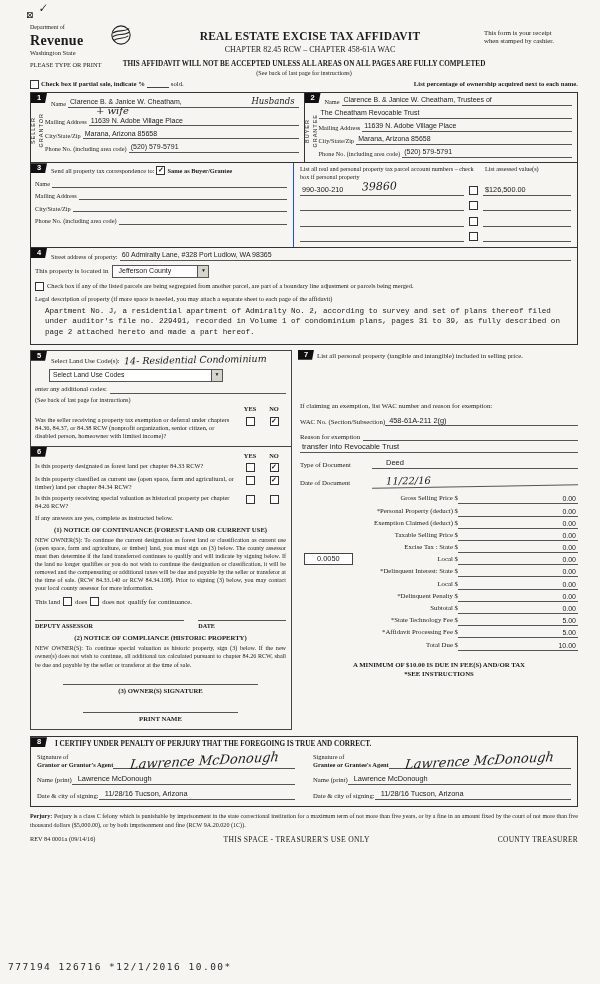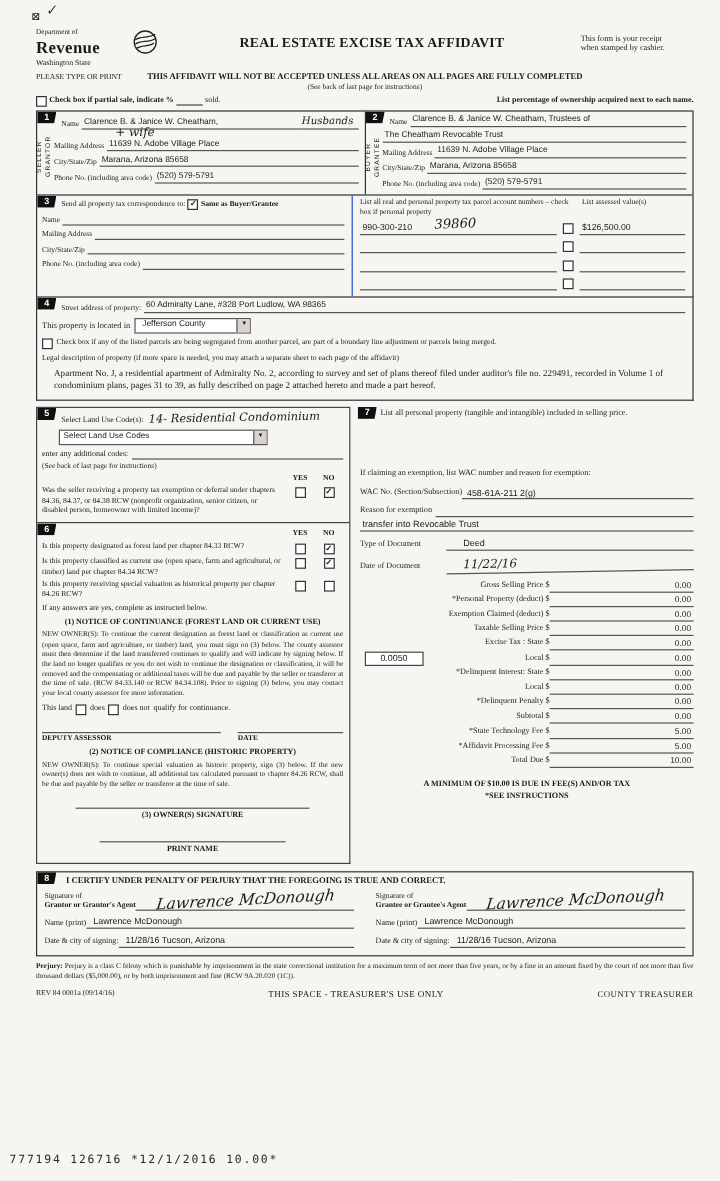--- a/index.html
+++ b/index.html
@@ -56,21 +56,21 @@
   .hw-parcel{position:absolute;left:62px;top:-5px;font-size:11px;transform:rotate(-2deg);}
   
   .sec4{border:1px solid #333;border-top:none;padding:3px 6px 4px 4px;position:relative;}
   .street-line{margin-left:16px;display:flex;align-items:flex-end;font-size:7px;}
   .located-line{margin-top:4px;display:flex;align-items:center;gap:4px;font-size:7px;}
   .dropdown{display:inline-flex;border:1px solid #555;background:#fff;height:11px;align-items:center;}
   .dd-value{font-family:"Liberation Sans",sans-serif;font-size:7px;padding:0 5px;min-width:74px;}
   .dd-btn{width:10px;height:100%;border-left:1px solid #555;background:#d7d4cd;font-size:5px;display:flex;align-items:center;justify-content:center;}
   .seg-line{margin-top:4px;font-size:6.4px;display:flex;gap:3px;align-items:center;}
   .legal-label{margin-top:4px;font-size:6.4px;}
-  .legal-text{margin:3px 6px 2px 10px;font-family:Liberation Serif, serif;font-size:7.6px;line-height:1.4;}
+  .legal-text{margin:3px 6px 2px 10px;font-family:Liberation Mono, monospace;font-size:7.6px;line-height:1.4;}
   
   .mid{display:flex;margin-top:5px;gap:6px;align-items:flex-start;}
   .col-left{width:262px;}
   .col-right{flex:1;}
   .sec5{border:1px solid #444;padding:3px 5px 5px 4px;position:relative;}
   .sec6{border:1px solid #444;border-top:none;padding:3px 5px 6px 4px;position:relative;}
   .landuse-row{margin-left:16px;display:flex;align-items:flex-end;font-size:6.7px;}
   .hw-landuse{font-size:9.5px;margin-left:4px;white-space:nowrap;transform:rotate(-1deg);}
   .dd-landuse{display:flex;border:1px solid #555;background:#fff;height:11px;width:172px;margin:3px 0 0 14px;align-items:center;justify-content:space-between;}
   .dd-lu-value{font-family:"Liberation Sans",sans-serif;font-size:6.8px;padding-left:3px;}
@@ -150,20 +150,21 @@
         <div class="dept-state">Washington State</div>
       </div>
       <svg class="logo" viewBox="0 0 24 24">
         <circle cx="12" cy="12" r="10" fill="none" stroke="#222" stroke-width="1.2"></circle>
         <path d="M3 10 C8 6, 15 9, 21 5" fill="none" stroke="#222" stroke-width="1.2"></path>
         <path d="M3 14 C8 10, 15 13, 21 9" fill="none" stroke="#222" stroke-width="1.2"></path>
         <path d="M4 18 C9 14, 15 17, 20 13" fill="none" stroke="#222" stroke-width="1.2"></path>
       </svg>
       <div class="title-block">
         <div class="title">REAL ESTATE EXCISE TAX AFFIDAVIT</div>
+        <div class="chapter">CHAPTER 82.45 RCW – CHAPTER 458-61A WAC</div>
       </div>
       <div class="receipt">
         <div>This form is your receipt</div>
         <div>when stamped by cashier.</div>
       </div>
     </div>
     <div class="ptp-row">
       <span class="please-type">PLEASE TYPE OR PRINT</span>
       <span class="warning">THIS AFFIDAVIT WILL NOT BE ACCEPTED UNLESS ALL AREAS ON ALL PAGES ARE FULLY COMPLETED</span>
     </div>

